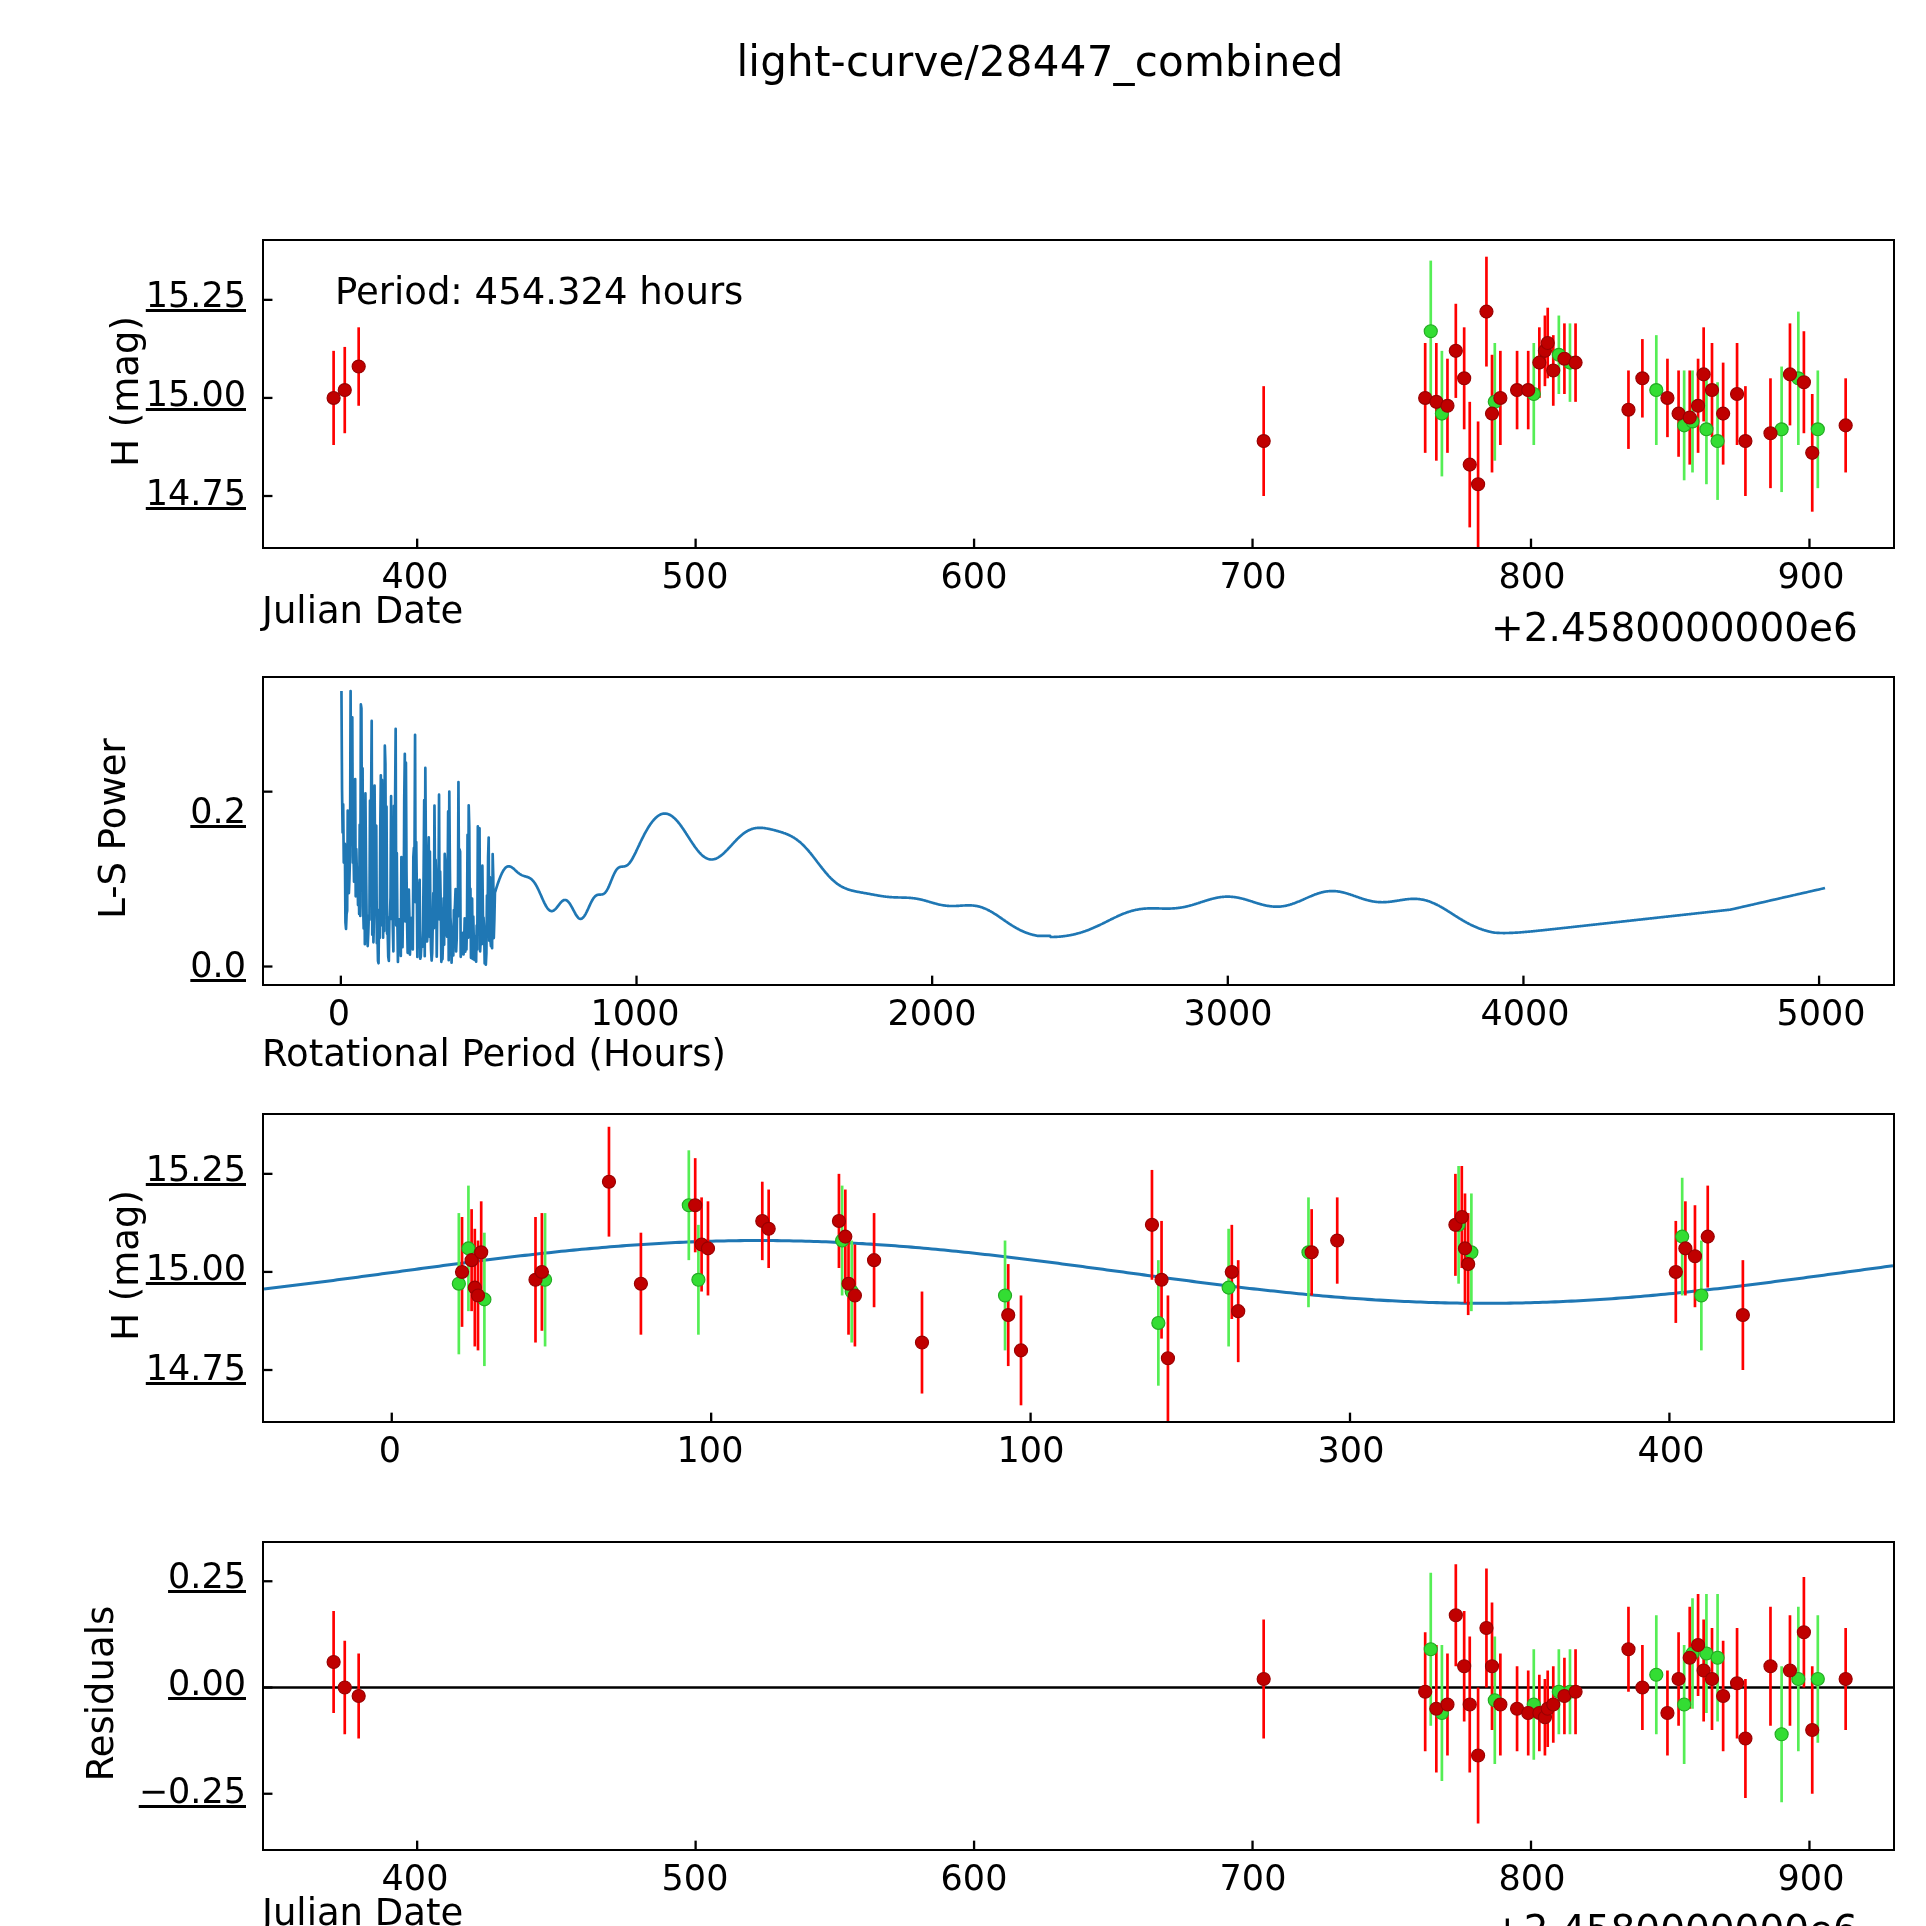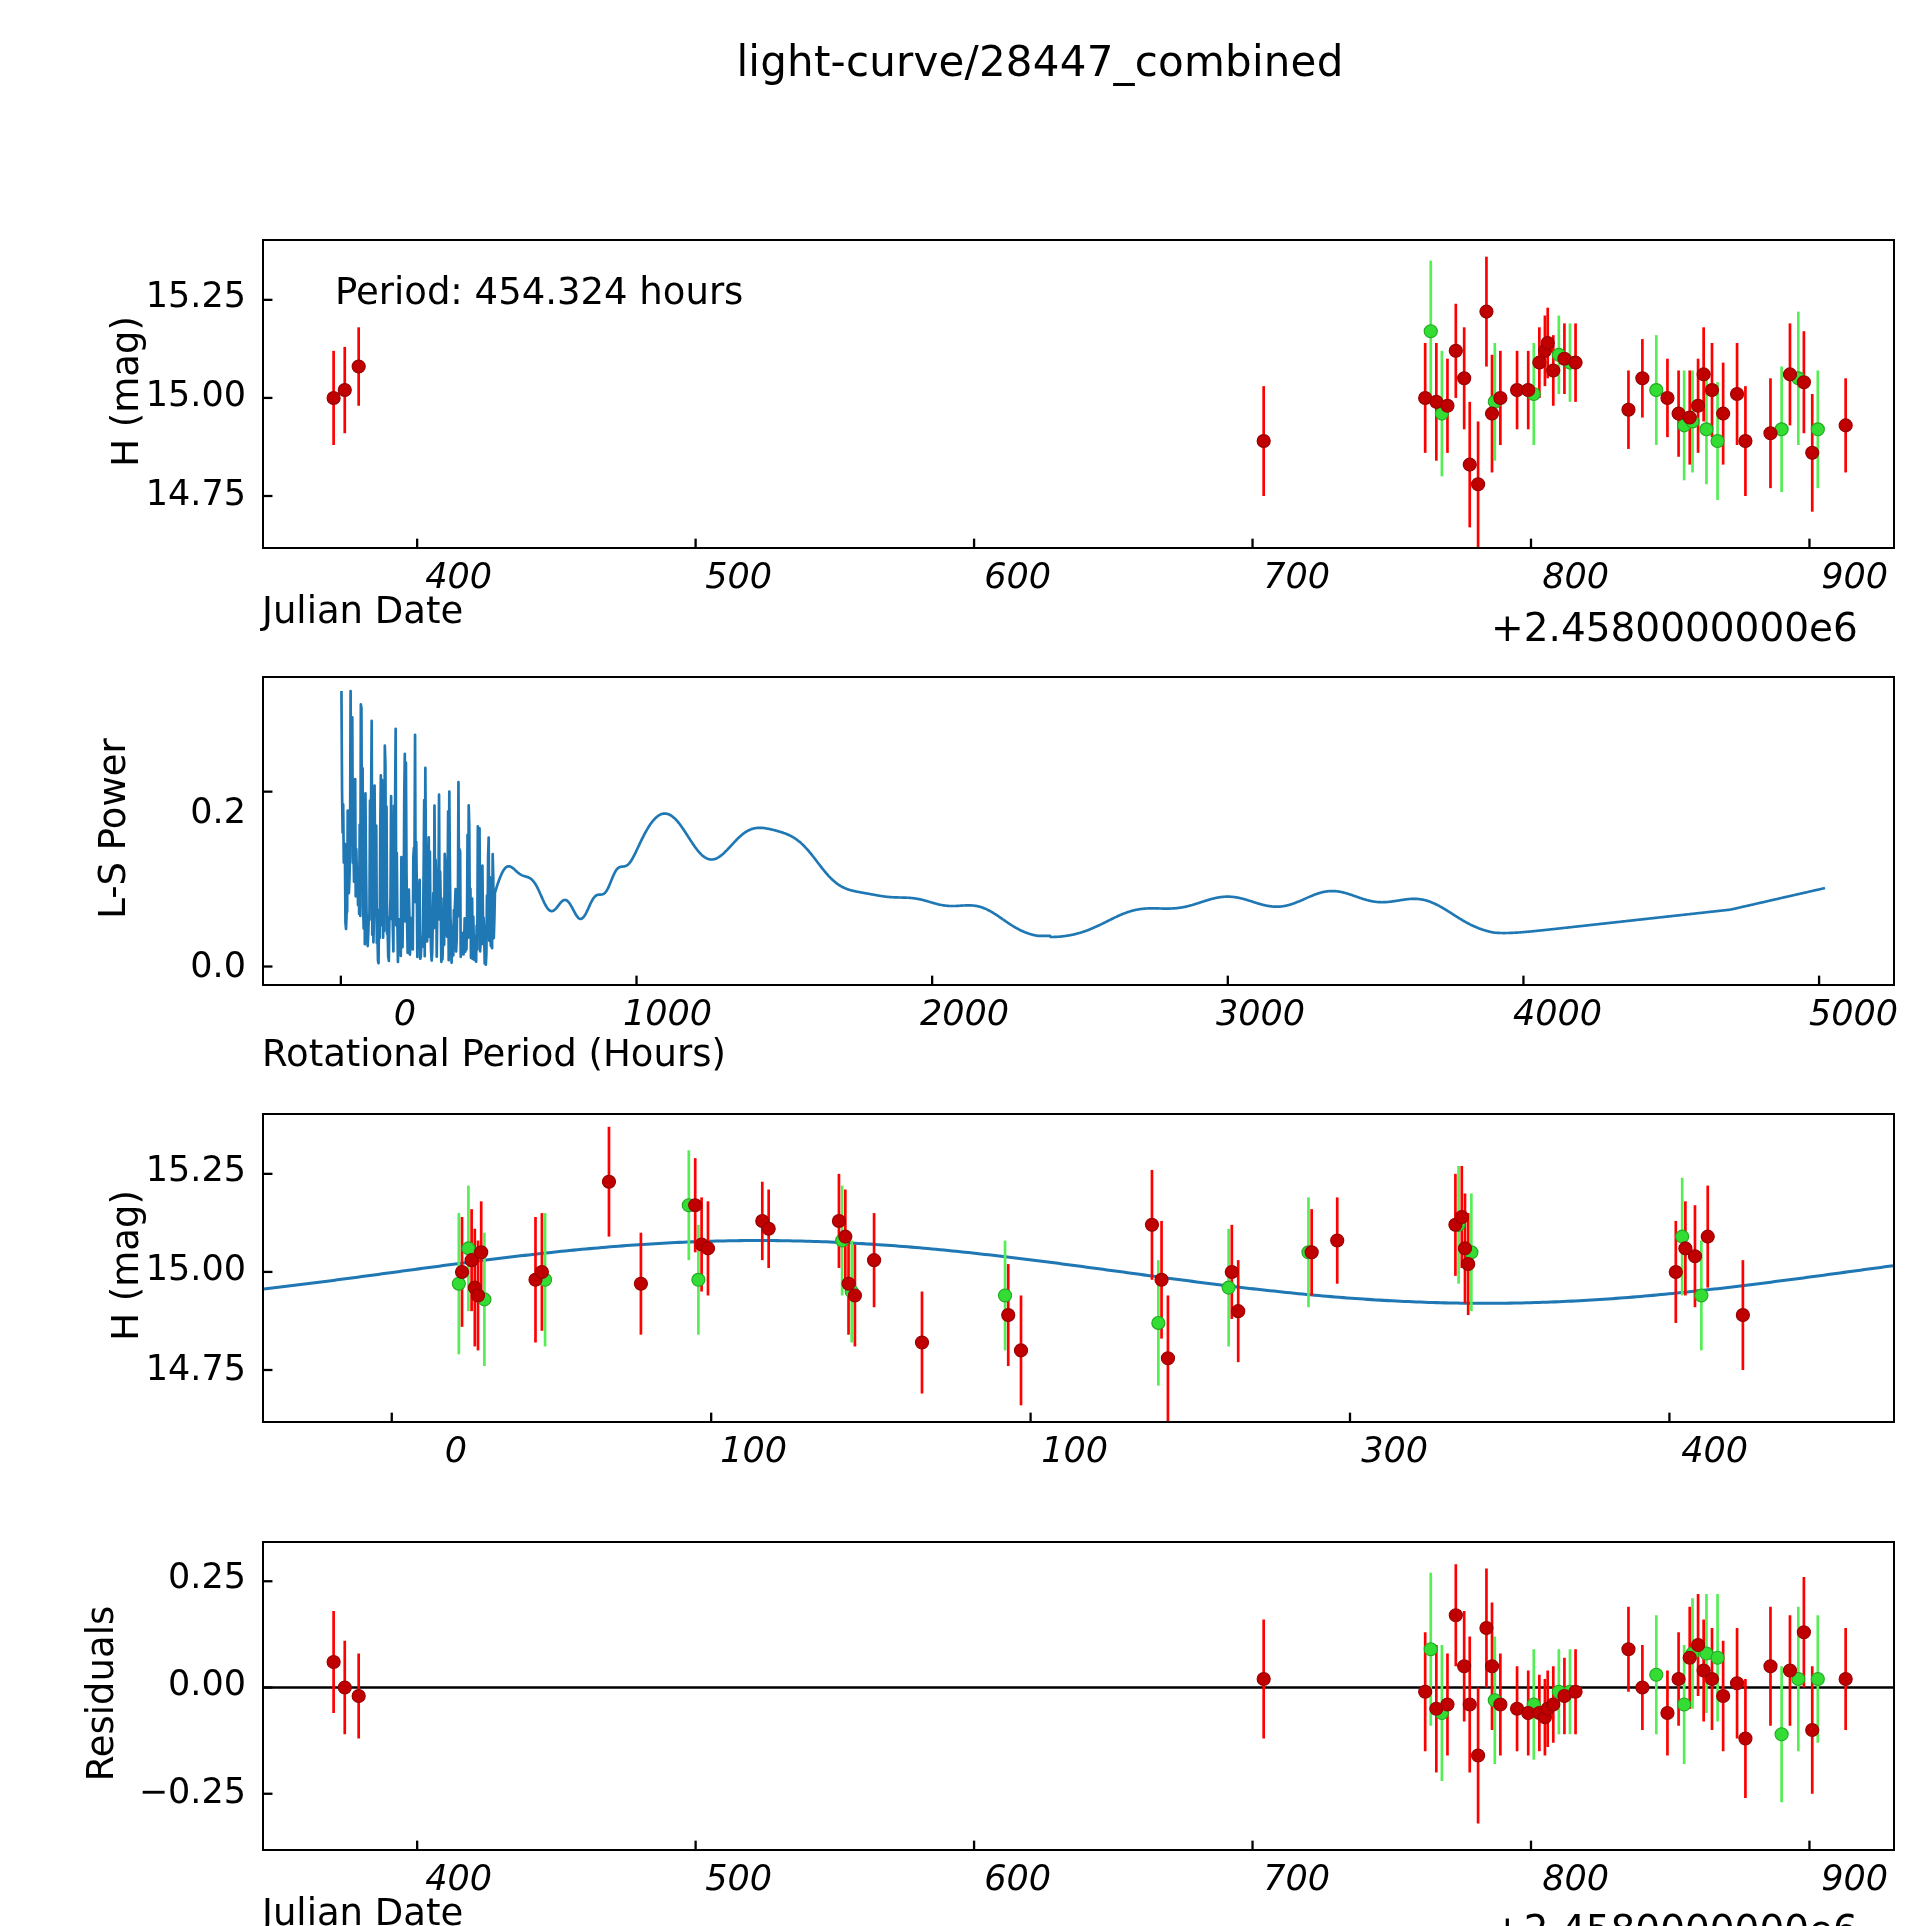--- a/index.html
+++ b/index.html
@@ -51,24 +51,24 @@
     white-space: nowrap;
     text-align: center;
   }
   .tick-lab {
     position: absolute;
     font-size: 35px;
     white-space: nowrap;
   }
   .tick-lab.y {
     text-align: right;
+    text-decoration: underline;
   }
   .tick-lab.x {
-    text-align: right;
-    font-style: italic;
+    text-align: center;
   }
   .offset-lab {
     position: absolute;
     font-size: 39px;
     white-space: nowrap;
   }
   .annot {
     position: absolute;
     font-size: 37px;
     white-space: nowrap;

